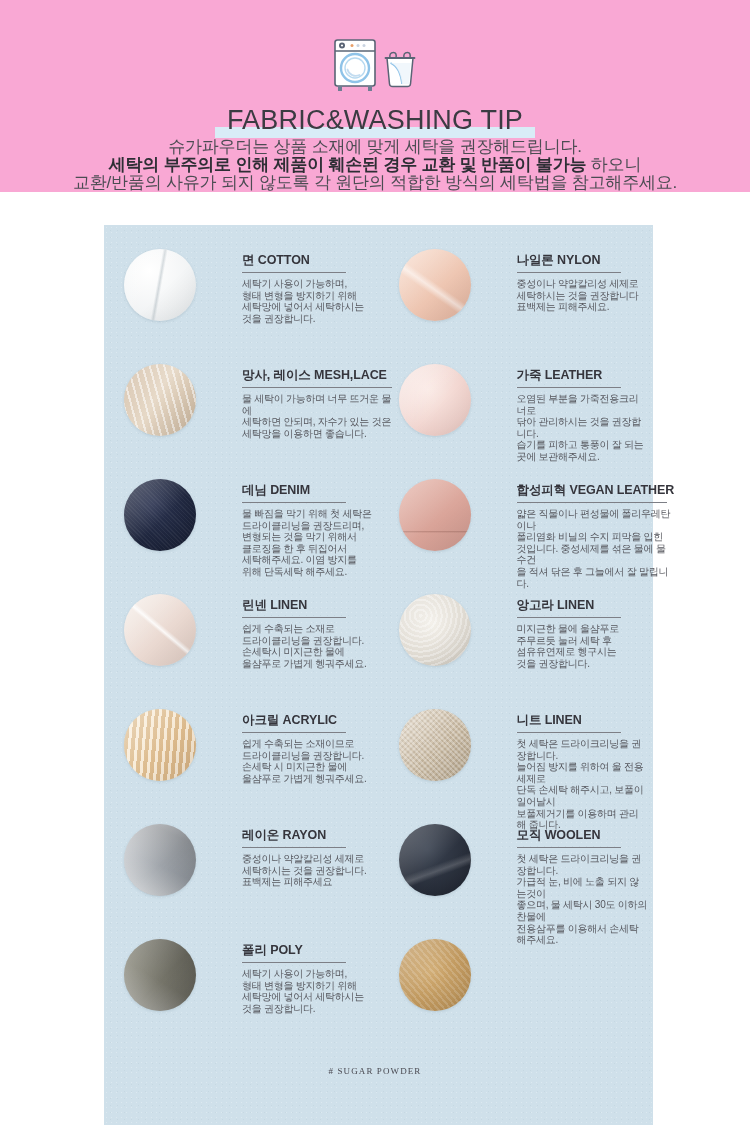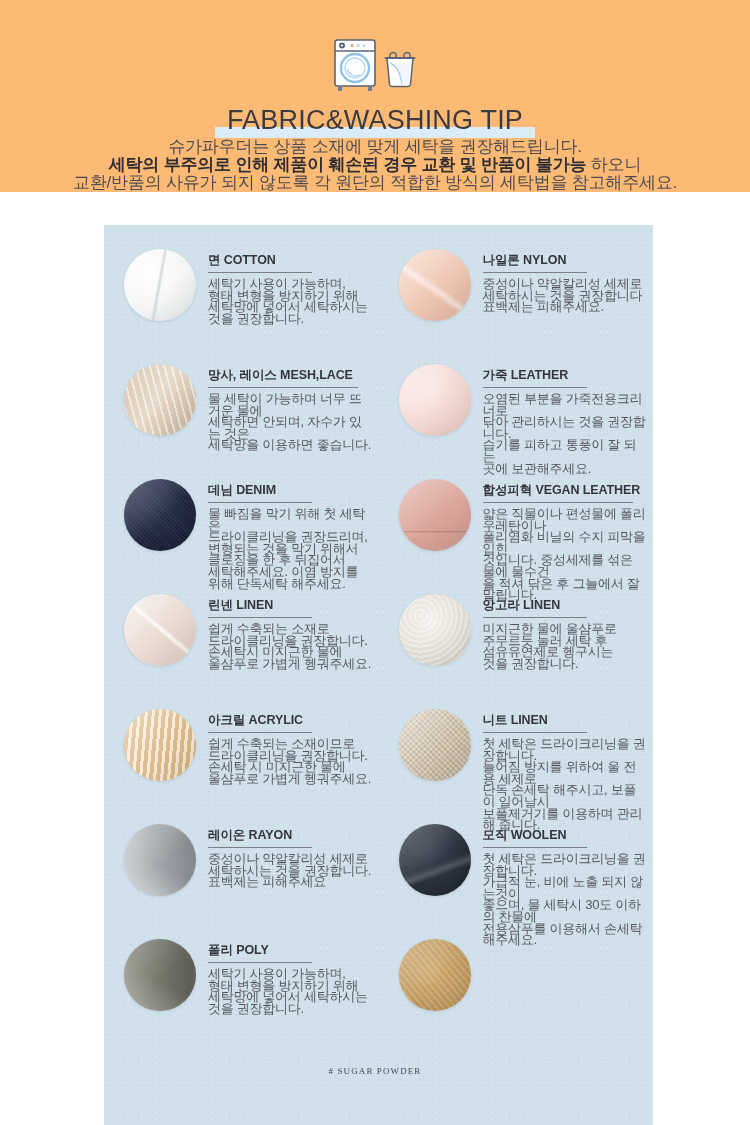--- a/index.html
+++ b/index.html
@@ -13,21 +13,21 @@
     font-family: "Liberation Sans", "DejaVu Sans", sans-serif;
     overflow: hidden;
     position: relative;
   }
 
   
   .header {
     width: 750px;
     padding-top: 36px;
     text-align: center;
-    background: #fdba74;
+    background: #f9a8d4;
   }
 
   .icon-row {
     display: flex;
     justify-content: center;
     align-items: flex-end;
     gap: 4px;
     height: 56px;
   }
 
@@ -94,20 +94,21 @@
   .row {
     display: flex;
     width: 549px;
   }
 
   .cell {
     width: 274.5px;
     display: flex;
     align-items: flex-start;
     position: relative;
+    gap: 34px;
   }
 
   .swatch {
     width: 72px;
     height: 72px;
     border-radius: 50%;
     flex: 0 0 72px;
     margin-left: 20px;
     margin-top: 4px;
     box-shadow: 0 1px 3px rgba(90,115,130,0.20);
@@ -143,21 +144,21 @@
   .rule {
     margin-top: 4px;
     margin-bottom: 5px;
     height: 1px;
     background: #7d7f86;
     width: 104px;
   }
   .rule.wide { width: 150px; }
 
   .fab-desc {
-    font-size: 13px;
+    font-size: 10px;
     line-height: 11.6px;
     color: #55565d;
     letter-spacing: -0.25px;
     white-space: pre-line;
   }
 
   
   .row-h1 { height: 115px; }
 
   

